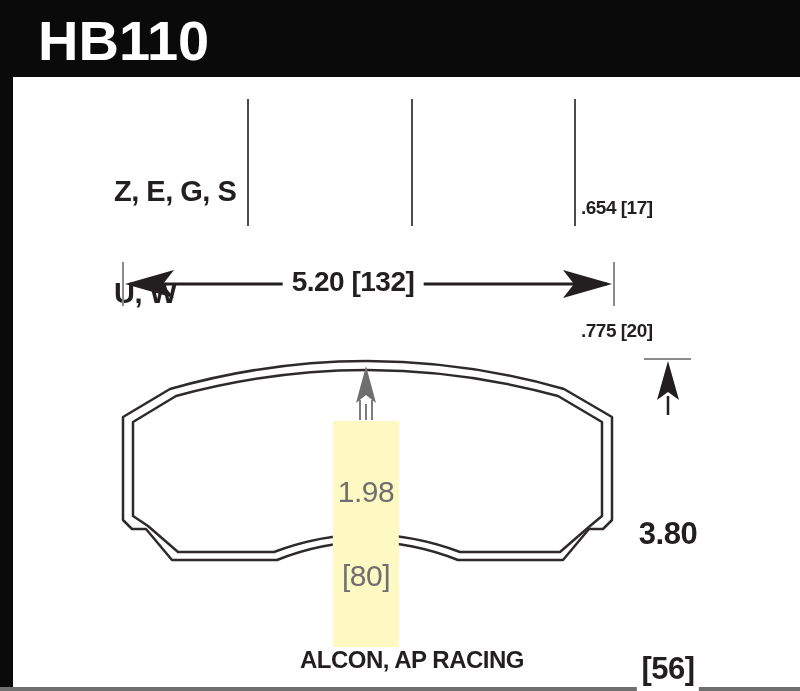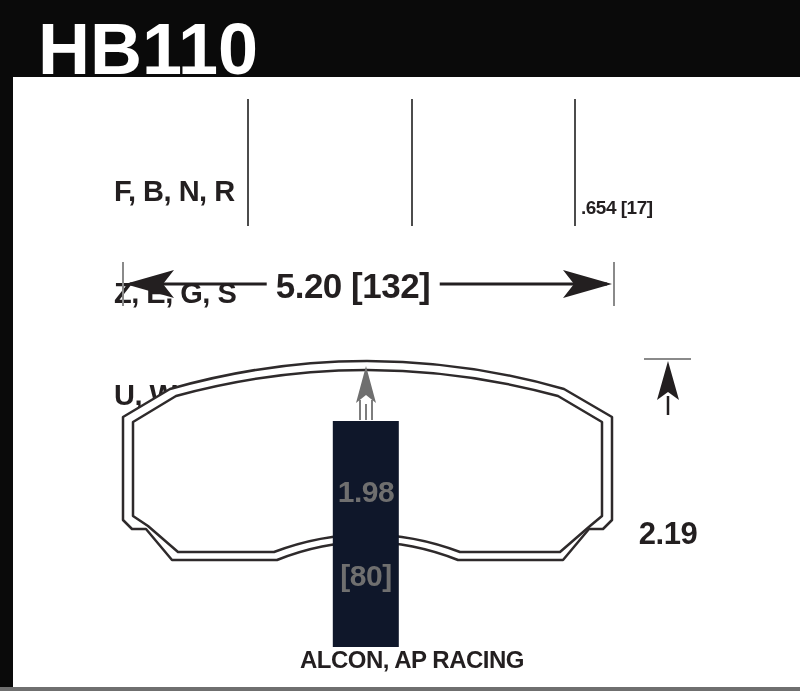--- a/index.html
+++ b/index.html
@@ -13,21 +13,21 @@
     color: #231f20;
   }
   .abs { position: absolute; }
 
   .header-bar {
     left: 0; top: 0; width: 800px; height: 77px;
     background: #0a0a0a;
   }
   .part-number {
     left: 38px; top: 8px;
-    font-size: 72px; font-weight: bold; color: #ffffff;
+    font-size: 56px; font-weight: bold; color: #ffffff;
     letter-spacing: 0px;
   }
   .left-strip {
     left: 0; top: 0; width: 13px; height: 687px;
     background: #0a0a0a;
   }
   .bottom-strip {
     left: 0; top: 687px; width: 800px; height: 4px;
     background: #6f6f6f;
   }
@@ -39,30 +39,30 @@
   }
   .thickness-list {
     left: 581px; top: 105px;
     font-size: 19px; font-weight: bold; line-height: 41px;
     letter-spacing: -0.5px; white-space: pre;
   }
 
   .dim-width-label {
     left: 353px; top: 266px;
     transform: translateX(-50%);
-    font-size: 35px; font-weight: bold;
+    font-size: 28px; font-weight: bold;
     background: #ffffff; padding: 0 9px;
     letter-spacing: -0.5px; white-space: nowrap;
   }
   .dim-center-label {
     left: 366px; top: 421px;
     transform: translateX(-50%);
-    font-size: 30px; font-weight: bold; line-height: 28px;
+    font-size: 30px; font-weight: normal; line-height: 28px;
     color: #6f6f6f; text-align: center;
-    background: #0f172a; padding: 1px 5px;
+    background: #fef9c3; padding: 1px 5px;
     letter-spacing: -0.5px; white-space: pre;
   }
   .dim-height-label {
     left: 668px; top: 421px;
     transform: translateX(-50%);
     font-size: 31px; font-weight: bold; line-height: 45px;
     color: #231f20; text-align: center;
     background: #ffffff; padding: 0 2px;
     letter-spacing: -0.5px; white-space: pre;
   }
@@ -80,26 +80,26 @@
 
 <div class="stage">
 
   <div class="abs header-bar"></div>
   <div class="abs left-strip"></div>
   <div class="abs bottom-strip"></div>
 
   <div class="abs part-number">HB110</div>
 
   <div class="abs compound-list">
-    <div>F, B, N, R</div>
     <div>Z, E, G, S</div>
     <div>U, W</div>
   </div>
   <div class="abs thickness-list">
     <div>.654 [17]</div>
+    <div>.775 [20]</div>
   </div>
 
   <svg class="drawing" width="800" height="691" viewBox="0 0 800 691">
 
     <g stroke="#4c4c4c" stroke-width="2">
       <line x1="248" y1="99" x2="248" y2="226"></line>
       <line x1="412" y1="99" x2="412" y2="226"></line>
       <line x1="575" y1="99" x2="575" y2="226"></line>
     </g>
 
@@ -147,18 +147,19 @@
   </svg>
 
   <div class="abs dim-width-label">5.20 [132]</div>
 
   <div class="abs dim-center-label">
     <div>1.98</div>
     <div>[80]</div>
   </div>
 
   <div class="abs dim-height-label">
-    <div>2.19</div>
+    <div>3.80</div>
+    <div>[56]</div>
   </div>
 
   <div class="abs footer-label">ALCON, AP RACING</div>
 
 </div>
 
 </body></html>

